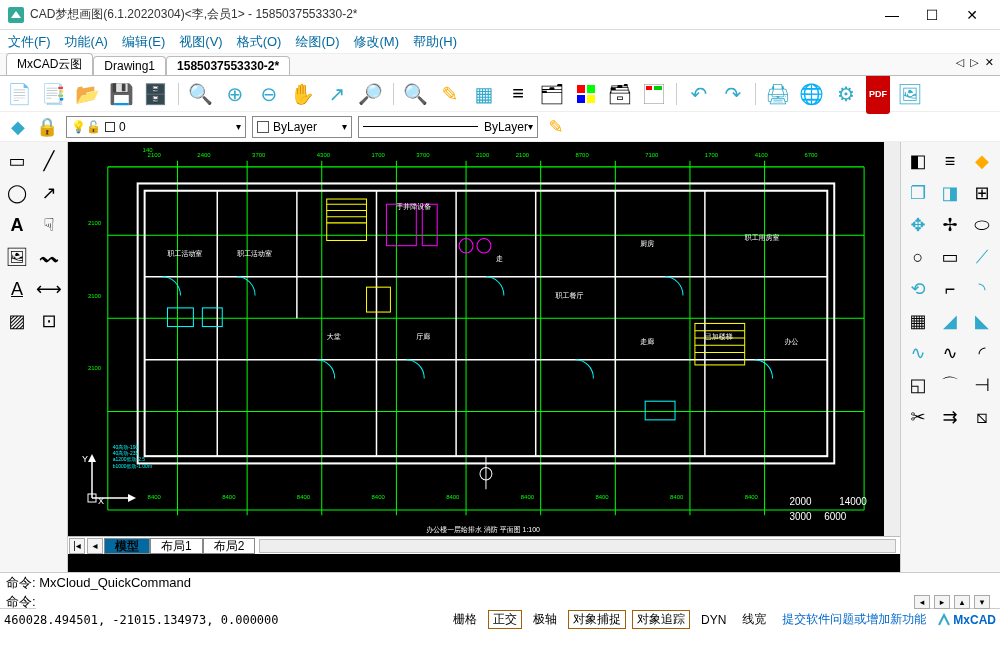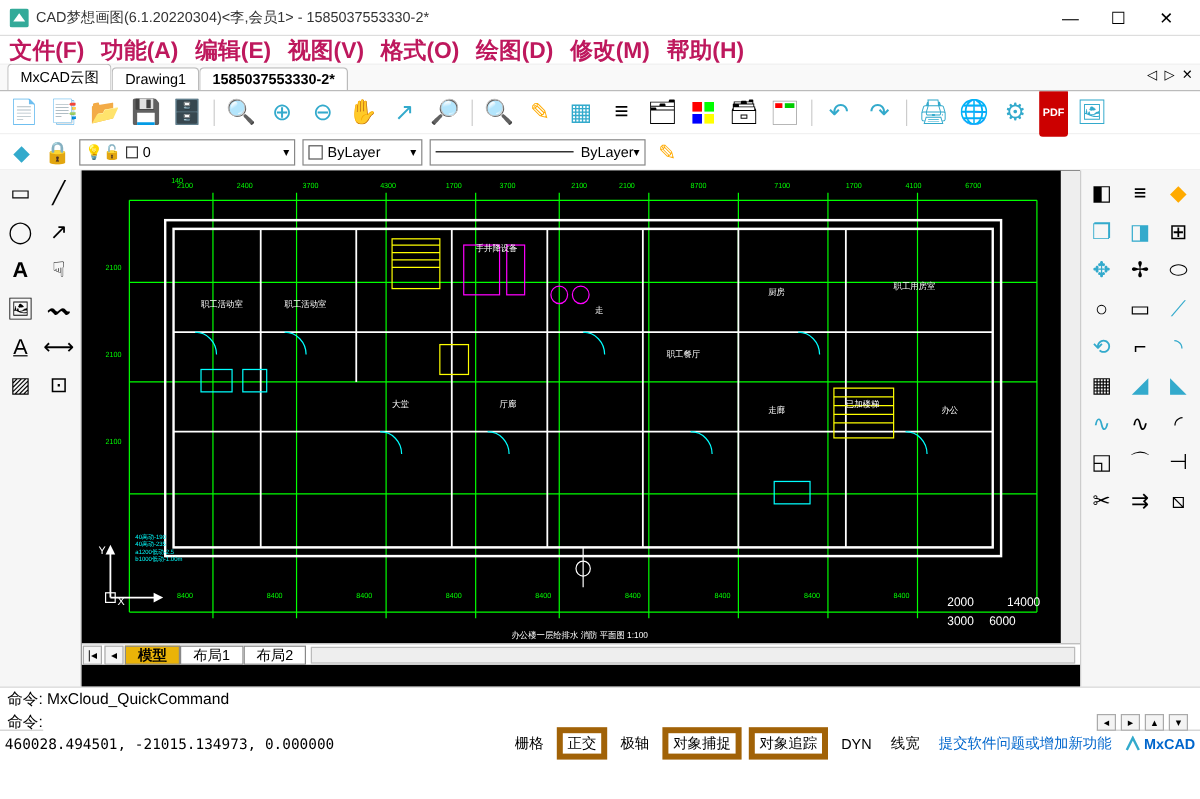--- a/index.html
+++ b/index.html
@@ -3,21 +3,21 @@
 <meta charset="utf-8">
 <style>
   * { box-sizing: border-box; margin: 0; padding: 0; font-family: "Microsoft YaHei", Arial, sans-serif; }
   body { width: 1000px; height: 666px; background: #fff; overflow: hidden; font-size: 12px; position: relative; }
   .titlebar { height: 30px; background: #fff; display: flex; align-items: center; padding: 0 8px; border-bottom: 1px solid #ddd; }
   .titlebar .appicon { width: 16px; height: 16px; margin-right: 6px; }
   .titlebar .title { flex: 1; font-size: 12px; color: #333; }
   .winbtns { display: flex; }
   .winbtn { width: 40px; height: 28px; display: flex; align-items: center; justify-content: center; cursor: default; font-size: 14px; }
   .menubar { height: 24px; background: #fff; display: flex; align-items: center; padding: 0 8px; gap: 14px; border-bottom: 1px solid #eee; }
-  .menubar .menuitem { font-size: 19px; color: #be185d; cursor: default; font-weight: bold; }
+  .menubar .menuitem { font-size: 13px; color: #0369a1; cursor: default; }
   .tabstrip { height: 22px; background: #f9f9f9; display: flex; align-items: flex-end; padding: 0 6px; position: relative; border-bottom: 1px solid #bbb; }
   .tabstrip .tab { padding: 2px 10px; font-size: 12px; border: 1px solid #bbb; border-bottom: none; background: #fff; margin-right: 0px; border-radius: 4px 4px 0 0; margin-top: 48px; }
   .tabstrip .tab.active { font-weight: bold; background: #fff; }
   .tabstrip .tabnav { position: absolute; right: 6px; top: 2px; display: flex; gap: 6px; font-size: 11px; }
   .maintoolbar { height: 36px; background: #fff; display: flex; align-items: center; padding: 0 6px; gap: 6px; border-bottom: 1px solid #eee; }
   .tbtn { width: 28px; height: 28px; display: flex; align-items: center; justify-content: center; font-size: 20px; cursor: default; }
   .sep { width: 1px; height: 22px; background: #ccc; margin: 0 2px; }
   .layerbar { height: 30px; background: #fff; display: flex; align-items: center; padding: 0 6px; gap: 6px; border-bottom: 1px solid #eee; }
   .layerbar .icon { width: 24px; height: 24px; display: flex; align-items: center; justify-content: center; font-size: 18px; }
   .layerbar .dropdown { height: 22px; border: 1px solid #888; font-size: 12px; display: flex; align-items: center; padding: 0 4px; background: #fff; }
@@ -30,31 +30,31 @@
   .workarea { display: flex; height: 430px; }
   .leftpanel { width: 68px; background: #f6f6f6; border-right: 1px solid #ccc; display: flex; flex-wrap: wrap; align-content: flex-start; padding: 4px 2px; gap: 2px; }
   .leftpanel .tool, .rightpanel .tool { width: 30px; height: 30px; display: flex; align-items: center; justify-content: center; font-size: 18px; cursor: default; }
   .canvaswrap { flex: 1; position: relative; background: #000; overflow: hidden; }
   .rightpanel { width: 100px; background: #f6f6f6; border-left: 1px solid #ccc; display: flex; flex-wrap: wrap; align-content: flex-start; padding: 4px 2px; gap: 2px; }
   .canvas { position: absolute; inset: 0 16px 36px 0; }
   .scroll-v { position: absolute; right: 0; top: 0; bottom: 36px; width: 16px; background: #eee; }
   .scroll-h-row { position: absolute; left: 0; right: 0; bottom: 18px; height: 18px; background: #fff; display: flex; align-items: center; border-top: 1px solid #bbb; }
   .scroll-h-row .sbtn { width: 16px; height: 16px; border: 1px solid #aaa; background: #f4f4f4; display: flex; align-items: center; justify-content: center; font-size: 10px; margin: 0 1px; }
   .scroll-h-row .mtab { padding: 0 10px; border: 1px solid #888; background: #fff; font-size: 12px; height: 16px; line-height: 14px; }
-  .scroll-h-row .mtab.active { background: #eab308; font-weight: bold; }
+  .scroll-h-row .mtab.active { background: #0369a1; font-weight: bold; }
   .cmdarea { height: 36px; background: #fff; border-top: 1px solid #ccc; display: flex; flex-direction: column; font-family: "SimSun", monospace; font-size: 13px; }
   .cmdarea .line { padding: 1px 6px; }
   .cmdarea .cmdinput { flex: 1; display: flex; align-items: center; padding: 0 6px; }
   .cmdarea input { border: none; outline: none; flex: 1; font-family: inherit; font-size: 13px; }
   .cmdarea .cmdbtns { position: relative; display: flex; gap: 4px; padding-right: 4px; }
   .cmdarea .cmdbtns .b { width: 16px; height: 14px; border: 1px solid #aaa; background: #f4f4f4; font-size: 9px; display: flex; align-items: center; justify-content: center; }
   .statusbar { height: 22px; background: #fff; border-top: 1px solid #ccc; display: flex; align-items: center; font-size: 12px; padding: 0 4px; gap: 6px; }
   .statusbar .coords { flex: 0 0 auto; font-family: "SimSun", monospace; margin-right: auto; text-align: center; }
   .statusbar .sitem { padding: 0 4px; border: 1px solid transparent; }
-  .statusbar .sitem.box { border: 5px solid #a16207; }
+  .statusbar .sitem.box { border: 1px solid #a16207; }
   .statusbar .link { color: #06c; }
   .statusbar .brand { color: #06c; font-weight: bold; display: flex; align-items: center; gap: 2px; }
   
   .plan { position: absolute; inset: 0; }
   .plan svg { width: 100%; height: 100%; }
   .ucs { position: absolute; left: 14px; bottom: 28px; width: 60px; height: 60px; }
 </style>
 </head>
 <body>
 

